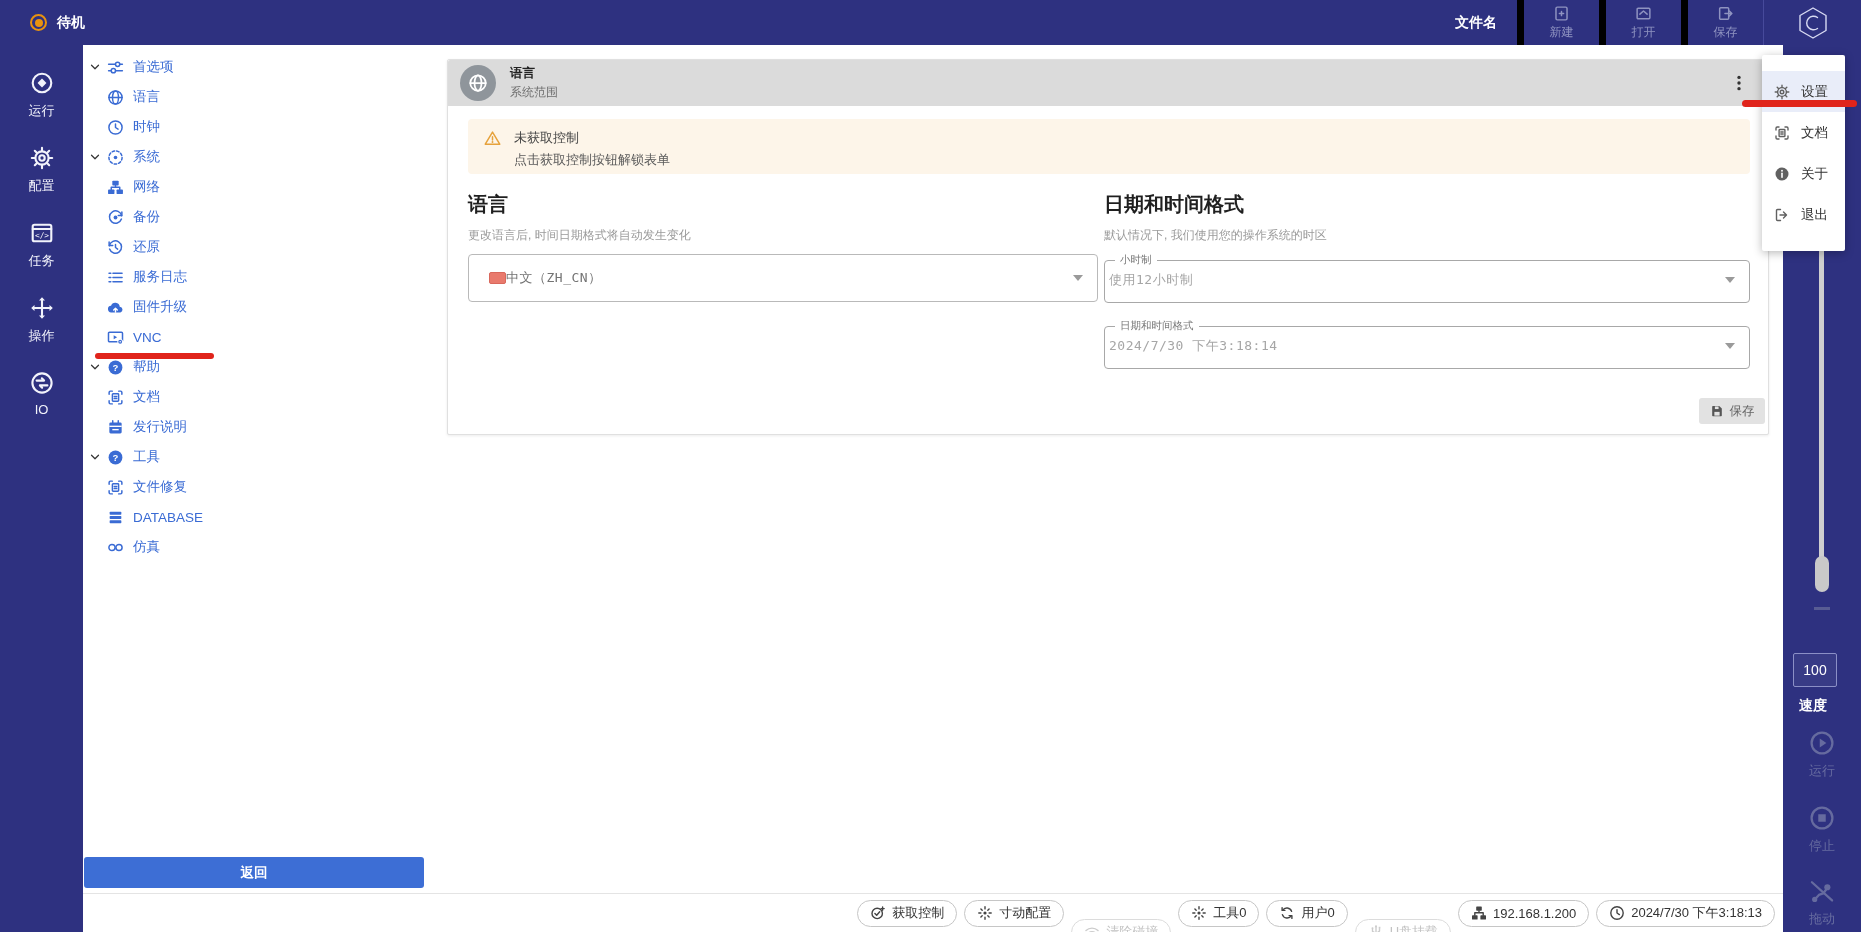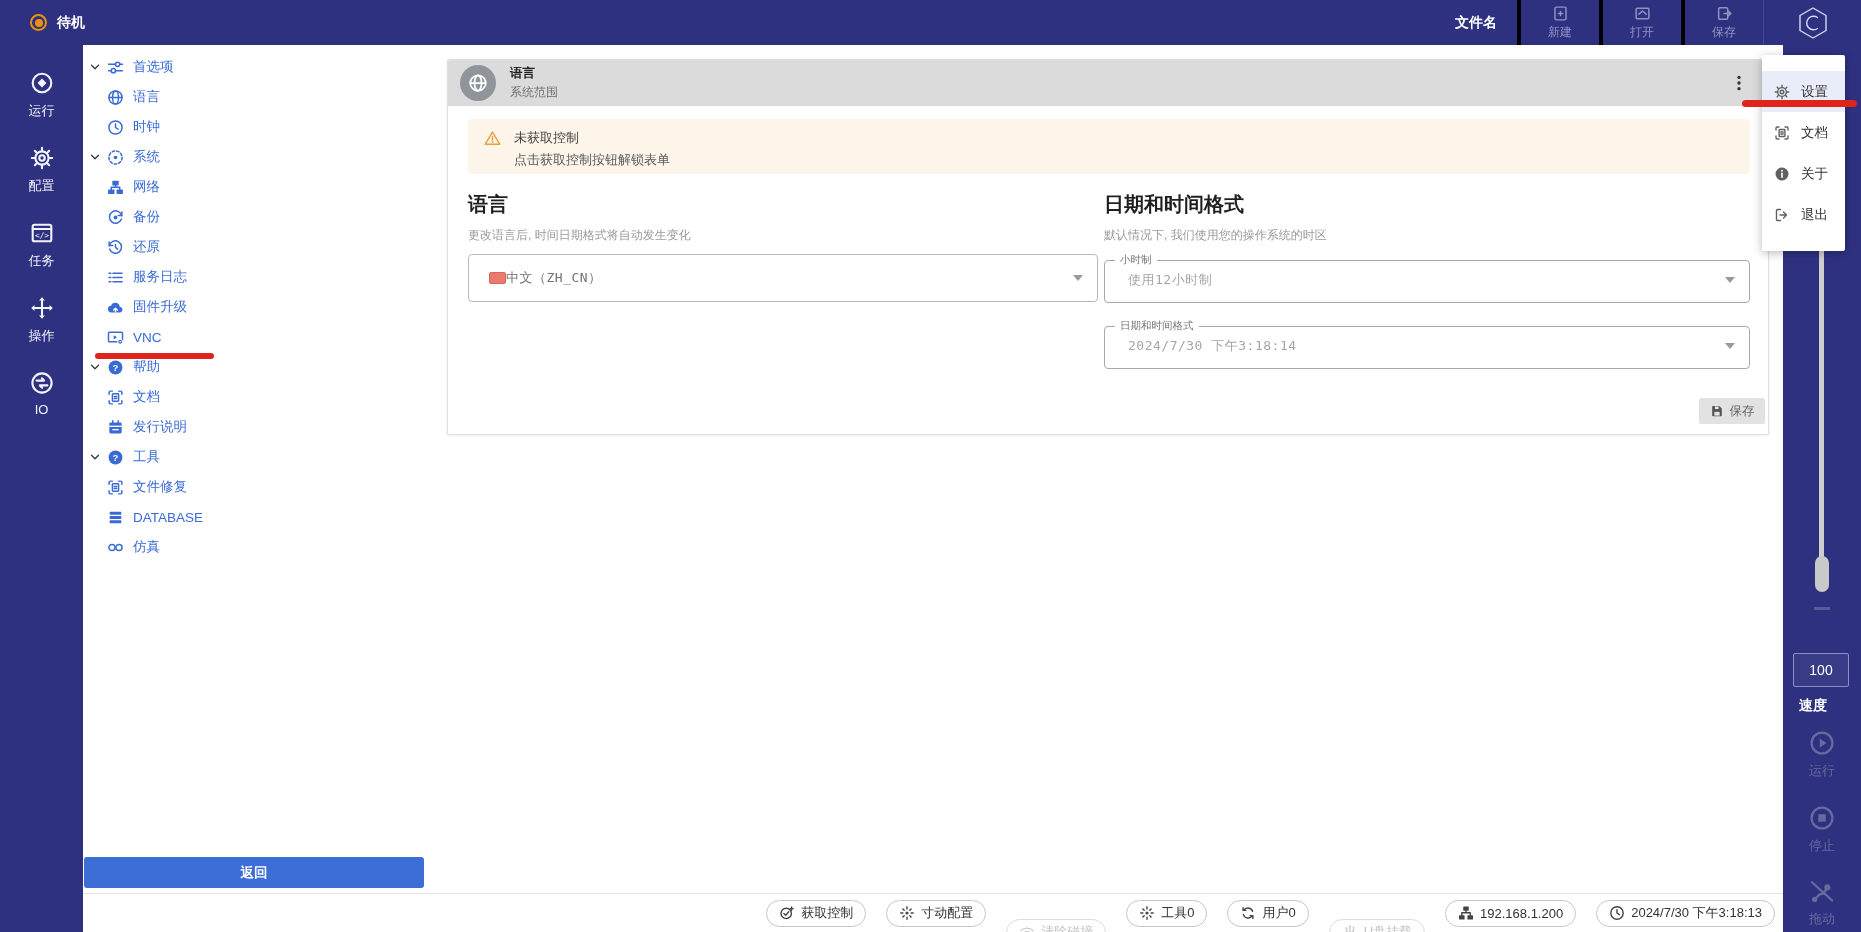--- a/index.html
+++ b/index.html
@@ -11,21 +11,21 @@
 
   
   .topbar { position:absolute; left:0; top:0; width:1861px; height:45px; background:#2e3180; display:flex; align-items:center; color:#fff; z-index:5; }
   .status-group { display:flex; align-items:center; margin-left:30px; }
   .status-dot { width:17px; height:17px; border:2.5px solid #e8920f; border-radius:50%; display:flex; align-items:center; justify-content:center; }
   .status-dot::after { content:""; width:8px; height:8px; background:#e8920f; border-radius:50%; }
   .status-label { margin-left:10px; font-size:14px; font-weight:bold; }
   .topbar-spacer { flex:1; }
   .filename-label { font-size:14px; font-weight:bold; margin-right:20px; }
   .topbar-actions { display:flex; height:45px; }
-  .topbar-action { width:82px; height:45px; display:flex; flex-direction:column; align-items:center; justify-content:center; color:#8f93c0; border-left:4px solid #000000; cursor:pointer; }
+  .topbar-action { width:82px; height:45px; display:flex; flex-direction:column; align-items:center; justify-content:center; color:#8f93c0; border-left:7px solid #000000; cursor:pointer; }
   .topbar-action .icon { height:17px; margin-bottom:2px; }
   .topbar-action .tb-label { font-size:12px; }
   .logo-box { width:98px; height:45px; border-left:1px solid #474a9b; display:flex; align-items:center; justify-content:center; color:#d8daf2; }
 
   
   .left-rail { position:absolute; left:0; top:45px; width:83px; height:887px; background:#2e3180; display:flex; flex-direction:column; align-items:center; z-index:4; }
   .rail-item { margin-top:25px; display:flex; flex-direction:column; align-items:center; color:#f2f3fb; cursor:pointer; min-height:48px; }
   .rail-item .icon { height:25px; }
   .rail-item .rail-label { font-size:13px; margin-top:7px; }
 
@@ -63,47 +63,47 @@
   .select-box { position:absolute; left:20px; top:194px; width:630px; height:48px; border:1px solid #b9b9b9; border-radius:4px; display:flex; align-items:center; cursor:pointer; background:#fff; }
   .flag { width:17px; height:12px; background:#e97a6d; border:1px solid #d9685c; border-radius:2px; margin-left:20px; }
   .select-value { margin-left:0; font-size:13px; color:#737373; font-family:"DejaVu Sans Mono", monospace; letter-spacing:.5px; }
   .dd-arrow { margin-left:auto; margin-right:14px; width:0; height:0; border-left:5px solid transparent; border-right:5px solid transparent; border-top:6px solid #9a9a9a; }
 
   .fieldset { position:absolute; left:656px; width:646px; height:50px; border:1px solid #a8a8a8; border-radius:4px; background:#fff; }
   .fieldset.f1 { top:193px; }
   .fieldset.f2 { top:259px; }
   .fieldset legend { margin-left:10px; padding:0 5px; font-size:10.5px; color:#777; }
   .fieldset .fs-inner { display:flex; align-items:center; height:30px; margin-top:-2px; }
-  .fieldset .fs-value { margin-left:23px; font-size:13px; color:#a6a6a6; font-family:"DejaVu Sans Mono", monospace; letter-spacing:.5px; }
+  .fieldset .fs-value { margin-left:4px; font-size:13px; color:#a6a6a6; font-family:"DejaVu Sans Mono", monospace; letter-spacing:.5px; }
 
   .save-btn { position:absolute; left:1251px; top:338px; width:66px; height:26px; background:#e2e2e2; border:none; border-radius:3px; color:#666; font-size:12.5px; font-family:"Liberation Sans", sans-serif; display:flex; align-items:center; justify-content:center; cursor:pointer; }
   .save-btn .icon { width:14px; height:14px; margin-right:6px; color:#555; }
 
   
   .context-menu { position:absolute; left:1762px; top:55px; width:83px; background:#fff; box-shadow:0 2px 10px rgba(0,0,0,0.28); border-radius:2px; z-index:8; padding:16px 0; }
   .menu-item { height:41px; display:flex; align-items:center; padding-left:11px; cursor:pointer; }
   .menu-item.selected { background:#e9edf9; }
   .menu-item .icon { width:17px; height:17px; color:#616161; }
   .menu-item .menu-label { margin-left:11px; font-size:13.5px; color:#333; white-space:nowrap; }
   .red-underline-settings { position:absolute; left:1742px; top:100px; width:115px; height:7px; background:#e0241b; border-radius:3.5px; z-index:9; }
 
   
   .right-rail { position:absolute; left:1783px; top:45px; width:78px; height:887px; background:#2e3180; z-index:3; }
   .slider-track { position:absolute; left:36px; top:65px; width:5px; height:478px; background:#cfcfcf; border-radius:2.5px; }
   .slider-thumb { position:absolute; left:31.5px; top:511px; width:14px; height:36px; background:#c9c9c9; border-radius:7px; cursor:grab; }
   .slider-dash { position:absolute; left:31px; top:562px; width:16px; height:3px; background:#585c93; }
-  .speed-box { position:absolute; left:10px; top:608px; width:56px; height:34px; border:1px solid #8b8fc6; border-radius:2px; color:#fff; font-size:14px; display:flex; align-items:center; justify-content:center; background:rgba(255,255,255,0.05); }
+  .speed-box { position:absolute; left:10px; top:608px; width:44px; height:34px; border:1px solid #8b8fc6; border-radius:2px; color:#fff; font-size:14px; display:flex; align-items:center; justify-content:center; background:rgba(255,255,255,0.05); }
   .speed-label { position:absolute; left:0; top:652px; width:60px; text-align:center; color:#fff; font-size:14px; font-weight:bold; }
   .rr-btn { position:absolute; left:0; width:78px; display:flex; flex-direction:column; align-items:center; color:#666b9f; cursor:pointer; }
   .rr-btn .icon { height:26px; }
   .rr-btn .rr-label { font-size:13px; margin-top:6px; }
   .rr-btn.b0 { top:685px; } .rr-btn.b1 { top:760px; } .rr-btn.b2 { top:833px; }
 
   
-  .status-bar { position:absolute; left:83px; top:893px; width:1700px; height:39px; background:#fff; border-top:1px solid #e4e4e4; display:flex; align-items:center; justify-content:flex-end; padding-right:8px; gap:20px; }
+  .status-bar { position:absolute; left:83px; top:893px; width:1700px; height:39px; background:#fff; border-top:1px solid #e4e4e4; display:flex; align-items:center; justify-content:flex-end; padding-right:8px; gap:7px; }
   .chip { height:27px; border:1px solid #c6c6c6; border-radius:14px; display:flex; align-items:center; padding:0 12px; font-size:13px; color:#333; background:#fff; cursor:pointer; white-space:nowrap; }
   .chip .icon { width:16px; height:16px; margin-right:6px; color:#444; }
   .chip.disabled { color:#c2c2c2; border-color:#dcdcdc; cursor:default;margin-top:38px; }
   .chip.disabled .icon { color:#ccc; }
 </style>
 </head>
 <body>
 
 <div id="app">
 

